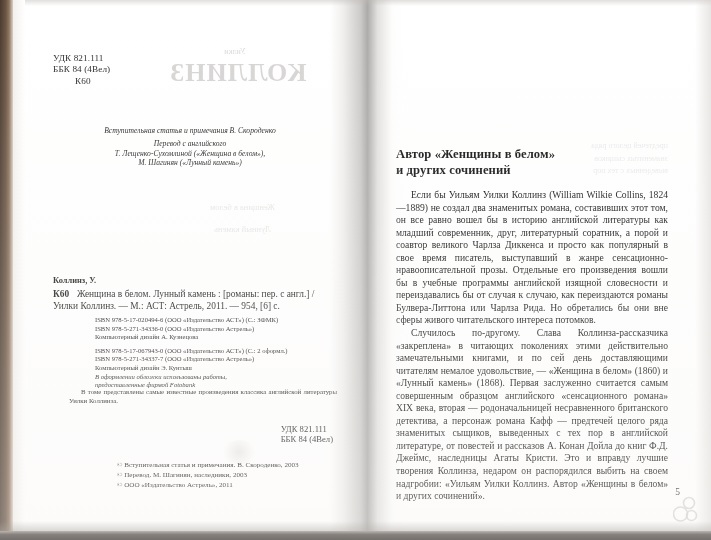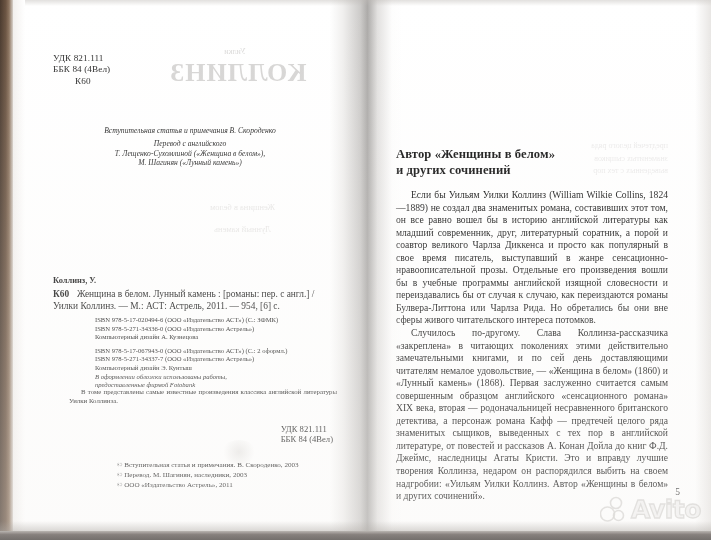--- a/index.html
+++ b/index.html
@@ -394,16 +394,15 @@
   <div class="edge-bottom-dark"></div>
 
   <div class="scan-tint"></div>
 
   <div class="watermark">
     <svg class="wm-mark" width="28" height="26" viewBox="0 0 28 26">
       <circle cx="7.5" cy="18" r="7" fill="none" stroke="rgba(205,202,199,0.85)" stroke-width="1.6"></circle>
       <circle cx="18.5" cy="19.5" r="5" fill="none" stroke="rgba(205,202,199,0.85)" stroke-width="1.6"></circle>
       <circle cx="16" cy="7" r="5.5" fill="none" stroke="rgba(205,202,199,0.85)" stroke-width="1.6"></circle>
     </svg>
-    <span class="wm-text">Avito</span>
   </div>
 
 </div>
 
 </body></html>

